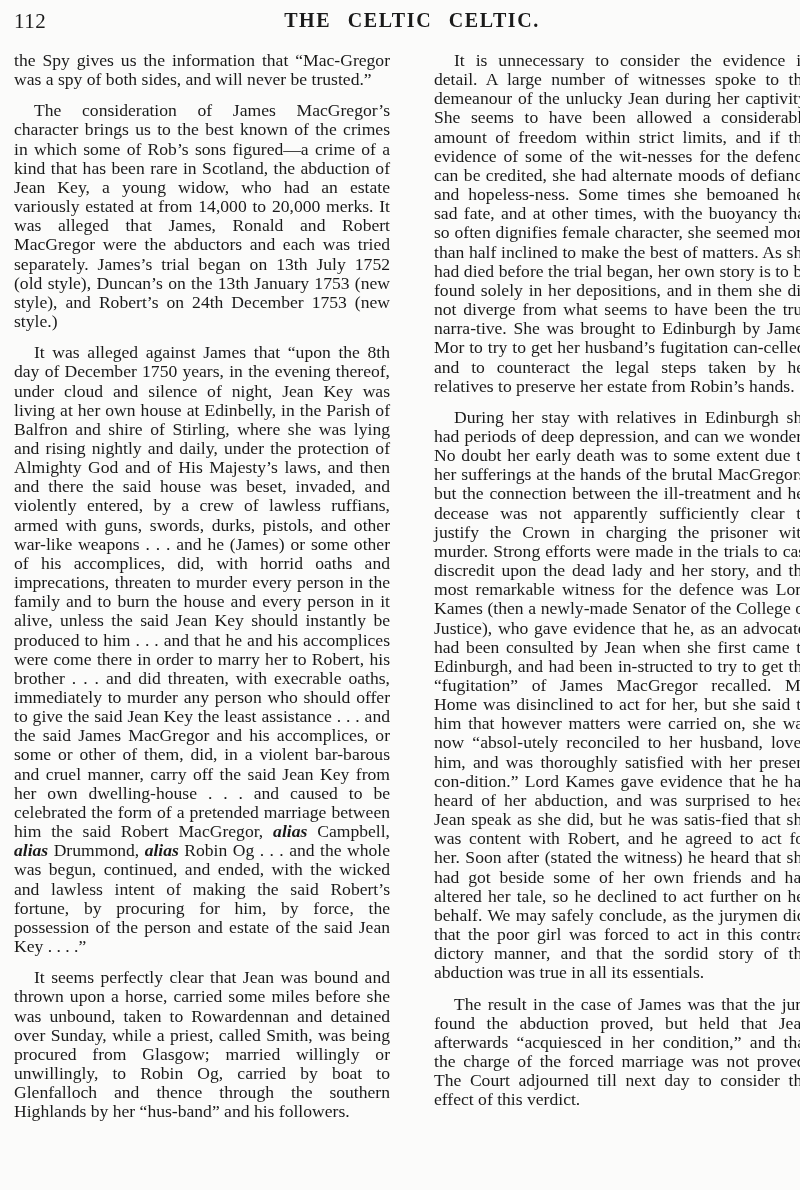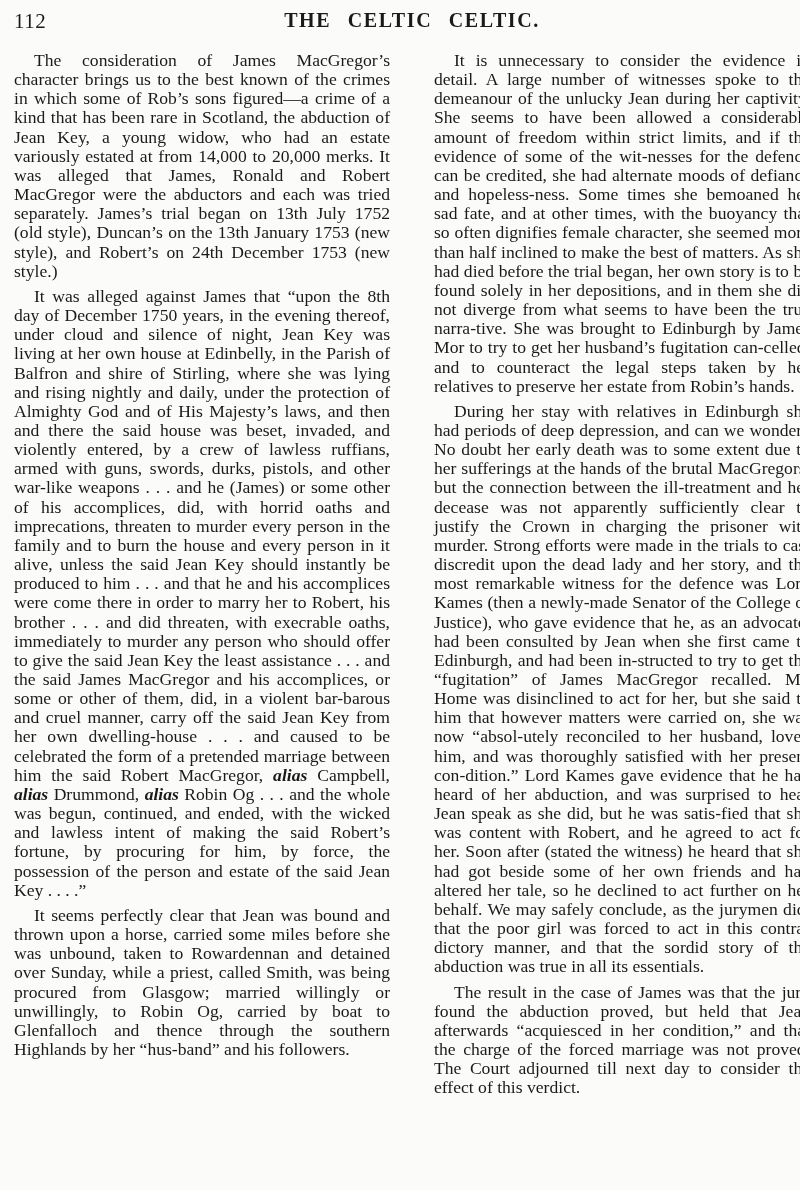--- a/index.html
+++ b/index.html
@@ -64,35 +64,36 @@
     .col-left { left: 14px; }
     .col-right { left: 434px; width: 376px; }
     .column p {
       margin: 0;
       text-indent: 20px;
     }
     .column p.no-indent {
       text-indent: 0;
     }
     .column p + p {
-      margin-top: 6px;
+      margin-top: 12px;
     }
     .column em { font-style: italic; font-weight: bold; }
   </style>
 </head>
 <body>
 
 <div class="page">
 
   <div class="running-head">
     <span class="page-number">112</span>
     <div class="journal-title">THE CELTIC CELTIC.</div>
   </div>
 
   <div class="column col-left">
+    <p class="no-indent">the Spy gives us the information that “Mac-Gregor was a spy of both sides, and will never be trusted.”</p>
     <p>The consideration of James MacGregor’s character brings us to the best known of the crimes in which some of Rob’s sons figured—a crime of a kind that has been rare in Scotland, the abduction of Jean Key, a young widow, who had an estate variously estated at from 14,000 to 20,000 merks. It was alleged that James, Ronald and Robert MacGregor were the abductors and each was tried separately. James’s trial began on 13th July 1752 (old style), Duncan’s on the 13th January 1753 (new style), and Robert’s on 24th December 1753 (new style.)</p>
     <p><span>It was alleged against James that “upon the 8th day of December 1750 years, in the evening thereof, under cloud and silence of night, Jean Key was living at her own house at Edinbelly, in the Parish of Balfron and shire of Stirling, where she was lying and rising nightly and daily, under the protection of Almighty God and of His Majesty’s laws, and then and there the said house was beset, invaded, and violently entered, by a crew of lawless ruffians, armed with guns, swords, durks, pistols, and other war-like weapons . . . and he (James) or some other of his accomplices, did, with horrid oaths and imprecations, threaten to murder every person in the family and to burn the house and every person in it alive, unless the said Jean Key should instantly be produced to him . . . and that he and his accomplices were come there in order to marry her to Robert, his brother . . . and did threaten, with execrable oaths, immediately to murder any person who should offer to give the said Jean Key the least assistance . . . and the said James MacGregor and his accomplices, or some or other of them, did, in a violent bar-barous and cruel manner, carry off the said Jean Key from her own dwelling-house . . . and caused to be celebrated the form of a pretended marriage between him the said Robert MacGregor, </span><em>alias</em><span> Campbell, </span><em>alias</em><span> Drummond, </span><em>alias</em><span> Robin Og . . . and the whole was begun, continued, and ended, with the wicked and lawless intent of making the said Robert’s fortune, by procuring for him, by force, the possession of the person and estate of the said Jean Key . . . .”</span></p>
     <p>It seems perfectly clear that Jean was bound and thrown upon a horse, carried some miles before she was unbound, taken to Rowardennan and detained over Sunday, while a priest, called Smith, was being procured from Glasgow; married willingly or unwillingly, to Robin Og, carried by boat to Glenfalloch and thence through the southern Highlands by her “hus-band” and his followers.</p>
   </div>
 
   <div class="column col-right">
     <p>It is unnecessary to consider the evidence in detail. A large number of witnesses spoke to the demeanour of the unlucky Jean during her captivity. She seems to have been allowed a considerable amount of freedom within strict limits, and if the evidence of some of the wit-nesses for the defence can be credited, she had alternate moods of defiance and hopeless-ness. Some times she bemoaned her sad fate, and at other times, with the buoyancy that so often dignifies female character, she seemed more than half inclined to make the best of matters. As she had died before the trial began, her own story is to be found solely in her depositions, and in them she did not diverge from what seems to have been the true narra-tive. She was brought to Edinburgh by James Mor to try to get her husband’s fugitation can-celled, and to counteract the legal steps taken by her relatives to preserve her estate from Robin’s hands.</p>
     <p>During her stay with relatives in Edinburgh she had periods of deep depression, and can we wonder? No doubt her early death was to some extent due to her sufferings at the hands of the brutal MacGregors, but the connection between the ill-treatment and her decease was not apparently sufficiently clear to justify the Crown in charging the prisoner with murder. Strong efforts were made in the trials to cast discredit upon the dead lady and her story, and the most remarkable witness for the defence was Lord Kames (then a newly-made Senator of the College of Justice), who gave evidence that he, as an advocate, had been consulted by Jean when she first came to Edinburgh, and had been in-structed to try to get the “fugitation” of James MacGregor recalled. Mr. Home was disinclined to act for her, but she said to him that however matters were carried on, she was now “absol-utely reconciled to her husband, loved him, and was thoroughly satisfied with her present con-dition.” Lord Kames gave evidence that he had heard of her abduction, and was surprised to hear Jean speak as she did, but he was satis-fied that she was content with Robert, and he agreed to act for her. Soon after (stated the witness) he heard that she had got beside some of her own friends and had altered her tale, so he declined to act further on her behalf. We may safely conclude, as the jurymen did, that the poor girl was forced to act in this contra-dictory manner, and that the sordid story of the abduction was true in all its essentials.</p>
     <p>The result in the case of James was that the jury found the abduction proved, but held that Jean afterwards “acquiesced in her condition,” and that the charge of the forced marriage was not proved. The Court adjourned till next day to consider the effect of this verdict.</p>
   </div>

